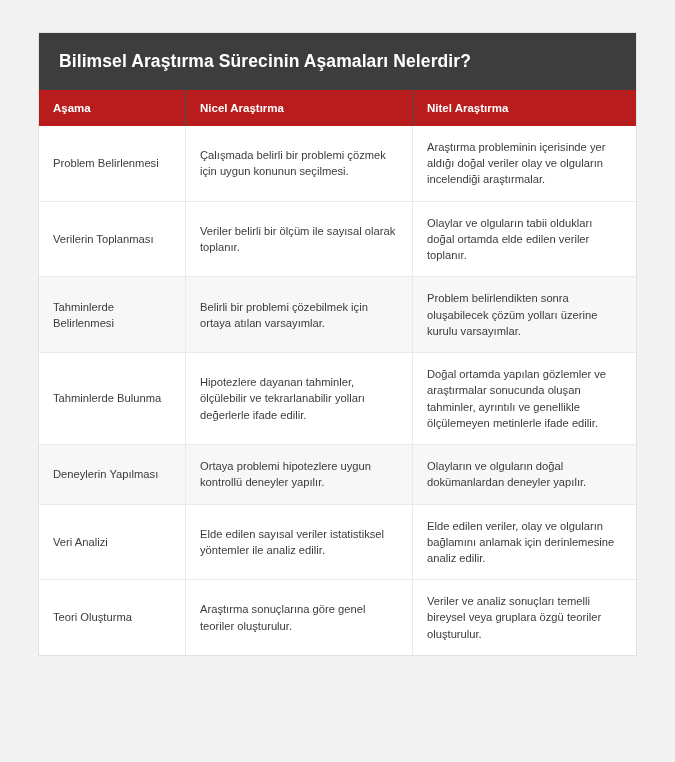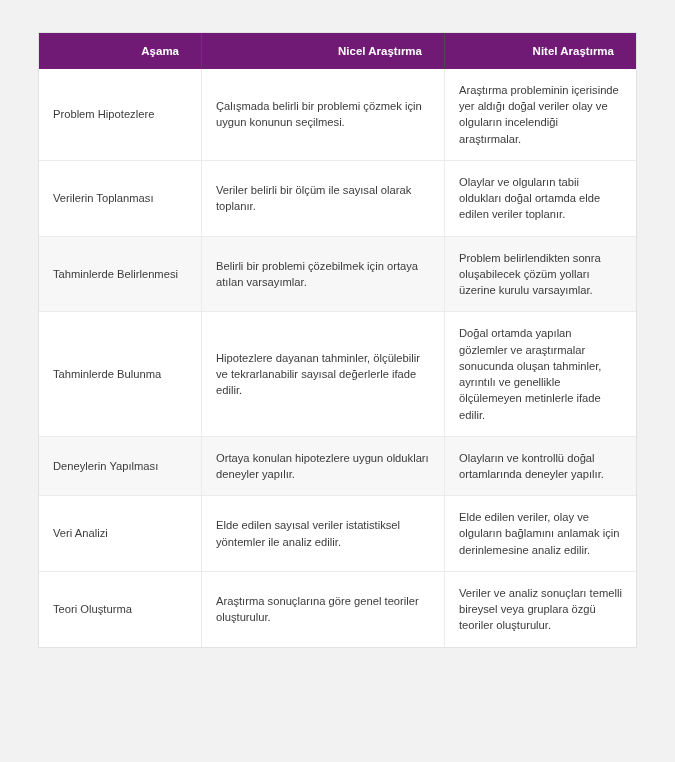--- a/index.html
+++ b/index.html
@@ -37,26 +37,26 @@
     letter-spacing: 0.1px;
     line-height: 1.2;
   }
   table.matrix {
     width: 100%;
     border-collapse: collapse;
     table-layout: fixed;
     background: #ffffff;
   }
   table.matrix th {
-    background: #701a75;
+    background: #b91c1c;
     color: #ffffff;
-    text-align: right;
+    text-align: left;
     font-size: 11.5px;
     font-weight: bold;
-    padding: 12px 22px;
+    padding: 12px 14px;
     vertical-align: middle;
     border-right: 1px solid #4c4c4c;
   }
   table.matrix th:last-child {
     border-right: none;
   }
   table.matrix td {
     font-size: 11.2px;
     line-height: 1.45;
     color: #3b3b3b;
@@ -81,54 +81,57 @@
   .col-nicel { width: 198px; }
   .col-nitel { width: auto; }
 </style>
 </head>
 <body>
 
 <div class="page">
 
   <div class="card">
 
+    <div class="title-bar">
+      <div class="title">Bilimsel Araştırma Sürecinin Aşamaları Nelerdir?</div>
+    </div>
 
     <table class="matrix">
       <thead>
         <tr>
           <th class="col-stage">Aşama</th>
           <th class="col-nicel">Nicel Araştırma</th>
           <th class="col-nitel">Nitel Araştırma</th>
         </tr>
       </thead>
       <tbody>
         <tr>
-          <td class="stage">Problem Hipotezlere</td>
+          <td class="stage">Problem Belirlenmesi</td>
           <td>Çalışmada belirli bir problemi çözmek için uygun konunun seçilmesi.</td>
           <td>Araştırma probleminin içerisinde yer aldığı doğal veriler olay ve olguların incelendiği araştırmalar.</td>
         </tr>
         <tr>
           <td class="stage">Verilerin Toplanması</td>
           <td>Veriler belirli bir ölçüm ile sayısal olarak toplanır.</td>
           <td>Olaylar ve olguların tabii oldukları doğal ortamda elde edilen veriler toplanır.</td>
         </tr>
         <tr class="alt">
           <td class="stage">Tahminlerde Belirlenmesi</td>
           <td>Belirli bir problemi çözebilmek için ortaya atılan varsayımlar.</td>
           <td>Problem belirlendikten sonra oluşabilecek çözüm yolları üzerine kurulu varsayımlar.</td>
         </tr>
         <tr>
           <td class="stage">Tahminlerde Bulunma</td>
-          <td>Hipotezlere dayanan tahminler, ölçülebilir ve tekrarlanabilir sayısal değerlerle ifade edilir.</td>
+          <td>Hipotezlere dayanan tahminler, ölçülebilir ve tekrarlanabilir yolları değerlerle ifade edilir.</td>
           <td>Doğal ortamda yapılan gözlemler ve araştırmalar sonucunda oluşan tahminler, ayrıntılı ve genellikle ölçülemeyen metinlerle ifade edilir.</td>
         </tr>
         <tr class="alt">
           <td class="stage">Deneylerin Yapılması</td>
-          <td>Ortaya konulan hipotezlere uygun oldukları deneyler yapılır.</td>
-          <td>Olayların ve kontrollü doğal ortamlarında deneyler yapılır.</td>
+          <td>Ortaya problemi hipotezlere uygun kontrollü deneyler yapılır.</td>
+          <td>Olayların ve olguların doğal dokümanlardan deneyler yapılır.</td>
         </tr>
         <tr>
           <td class="stage">Veri Analizi</td>
           <td>Elde edilen sayısal veriler istatistiksel yöntemler ile analiz edilir.</td>
           <td>Elde edilen veriler, olay ve olguların bağlamını anlamak için derinlemesine analiz edilir.</td>
         </tr>
         <tr>
           <td class="stage">Teori Oluşturma</td>
           <td>Araştırma sonuçlarına göre genel teoriler oluşturulur.</td>
           <td>Veriler ve analiz sonuçları temelli bireysel veya gruplara özgü teoriler oluşturulur.</td>

